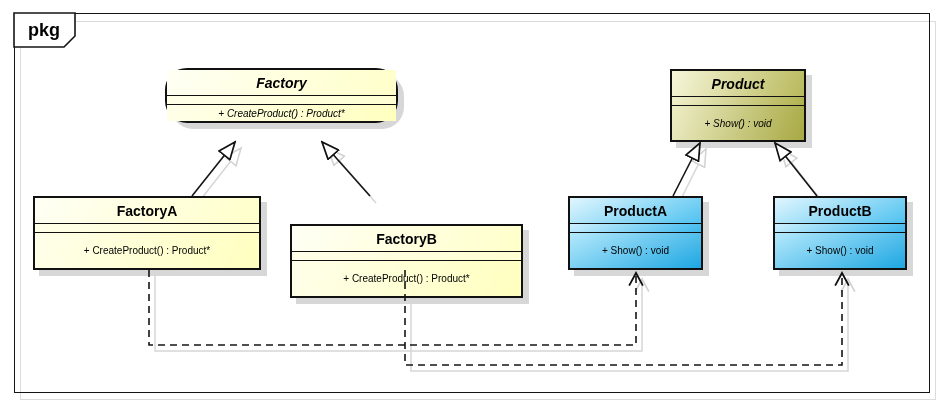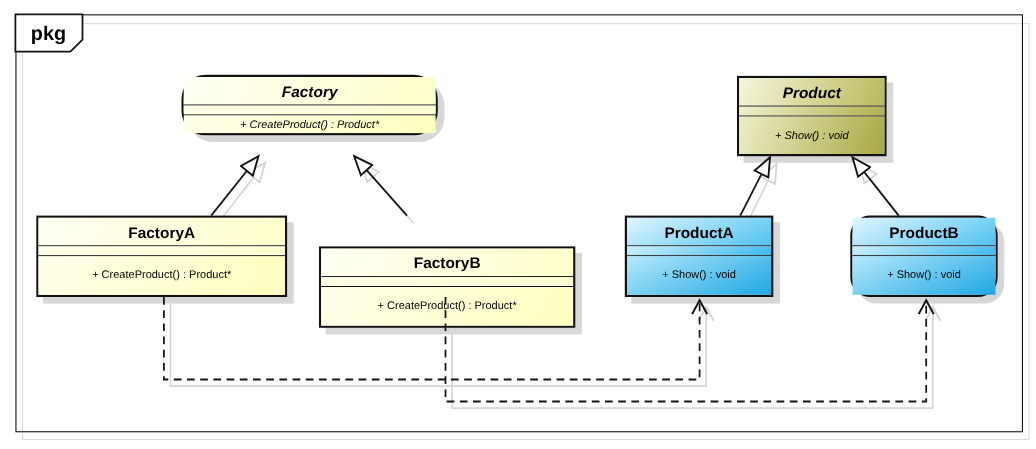--- a/index.html
+++ b/index.html
@@ -51,21 +51,21 @@
   .olive .c-methods  { background:linear-gradient(110deg,#ededc6,#a8a943); }
   .blue .c-title     { background:linear-gradient(155deg,#e0f6fe,#50c2f0); }
   .blue .c-attrs     { background:linear-gradient(155deg,#cdf0fd,#3eb9ee); }
   .blue .c-methods   { background:linear-gradient(155deg,#b5e9fc,#1ea7e2); }
   
   #cls-factory  { left:165px; top:68px;  width:233px; height:55px;border-radius:22px; }
   #cls-product  { left:670px; top:69px;  width:136px; height:73px; }
   #cls-factorya { left:33px;  top:196px; width:228px; height:74px; }
   #cls-factoryb { left:290px; top:196px; width:233px; height:74px;margin-top:28px; }
   #cls-producta { left:568px; top:196px; width:135px; height:74px; }
-  #cls-productb { left:773px; top:196px; width:134px; height:74px;border-radius:18px; }
+  #cls-productb { left:773px; top:196px; width:134px; height:74px; }
   
   .watermark {
     position:absolute; left:770px; top:379px; z-index:7;
     font-size:17px; color:#c2c2c2; letter-spacing:0.5px; white-space:nowrap;
   }
 </style>
 </head>
 <body>
 
 <div id="canvas">

